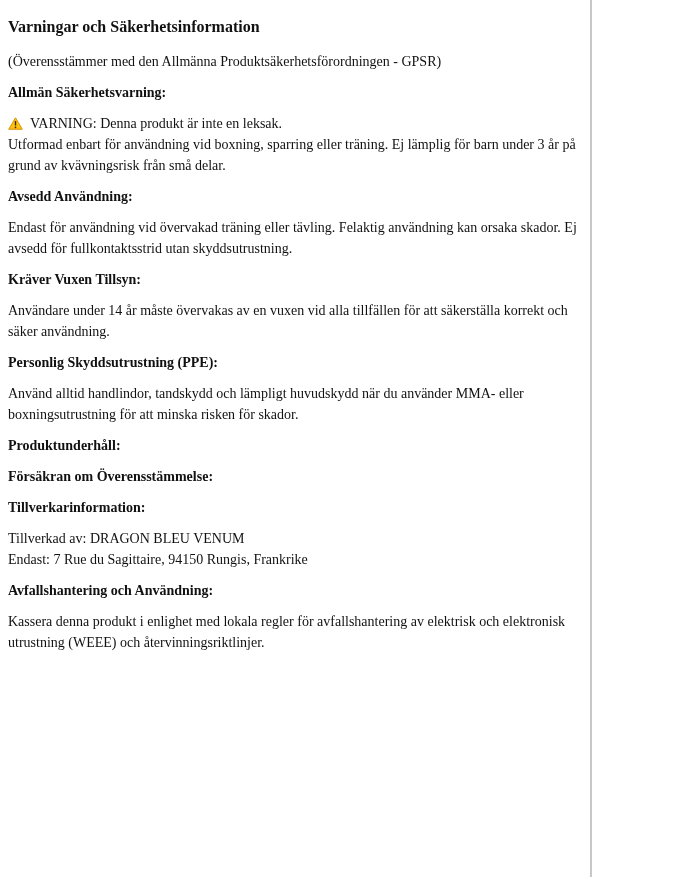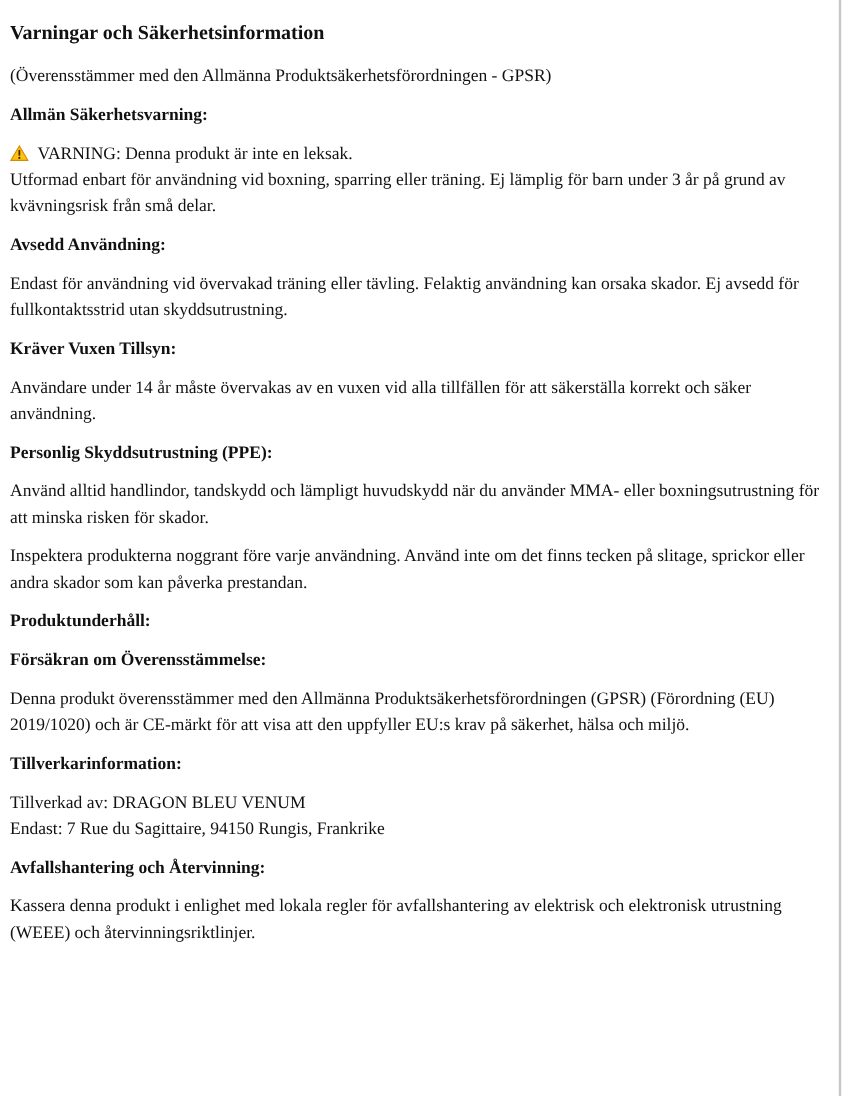--- a/index.html
+++ b/index.html
@@ -2,21 +2,21 @@
 <html><head>
 <meta charset="utf-8">
 <style>
   html, body {
     margin: 0;
     padding: 0;
     background: #ffffff;
   }
   .page {
     position: relative;
-    width: 673px;
+    width: 592px;
     height: 877px;
     box-sizing: border-box;
     background: #ffffff;
     border-right: 2px solid #c8c8c8;
     font-family: "Liberation Serif", "DejaVu Serif", serif;
     font-size: 14px;
     line-height: 21px;
     color: #111111;
     padding: 16px 10px 0 8px;
     overflow: hidden;
@@ -81,29 +81,27 @@
 
   <h2>Avsedd Användning:</h2>
   <p>Endast för användning vid övervakad träning eller tävling. Felaktig användning kan orsaka skador. Ej avsedd för fullkontaktsstrid utan skyddsutrustning.</p>
 
   <h2>Kräver Vuxen Tillsyn:</h2>
   <p>Användare under 14 år måste övervakas av en vuxen vid alla tillfällen för att säkerställa korrekt och säker användning.</p>
 
   <h2>Personlig Skyddsutrustning (PPE):</h2>
   <p>Använd alltid handlindor, tandskydd och lämpligt huvudskydd när du använder MMA- eller boxningsutrustning för att minska risken för skador.</p>
 
-  <p>Inspektera produkterna noggrant före varje användning. Använd inte om det finns tecken på slitage, sprickor eller andra skador som kan påverka prestandan.</p>
 
   <h2>Produktunderhåll:</h2>
 
   <h2 class="tight">Försäkran om Överensstämmelse:</h2>
-  <p>Denna produkt överensstämmer med den Allmänna Produktsäkerhetsförordningen (GPSR) (Förordning (EU) 2019/1020) och är CE-märkt för att visa att den uppfyller EU:s krav på säkerhet, hälsa och miljö.</p>
 
   <h2>Tillverkarinformation:</h2>
   <p>
     <span><b>Tillverkad av</b><span>: DRAGON BLEU VENUM</span></span><br>
     <span><b>Endast</b><span>: 7 Rue du Sagittaire, 94150 Rungis, Frankrike</span></span><br>
   </p>
 
-  <h2>Avfallshantering och Återvinning:</h2>
+  <h2>Avfallshantering och Användning:</h2>
   <p>Kassera denna produkt i enlighet med lokala regler för avfallshantering av elektrisk och elektronisk utrustning (WEEE) och återvinningsriktlinjer.</p>
 
 </div>
 
 </body></html>

